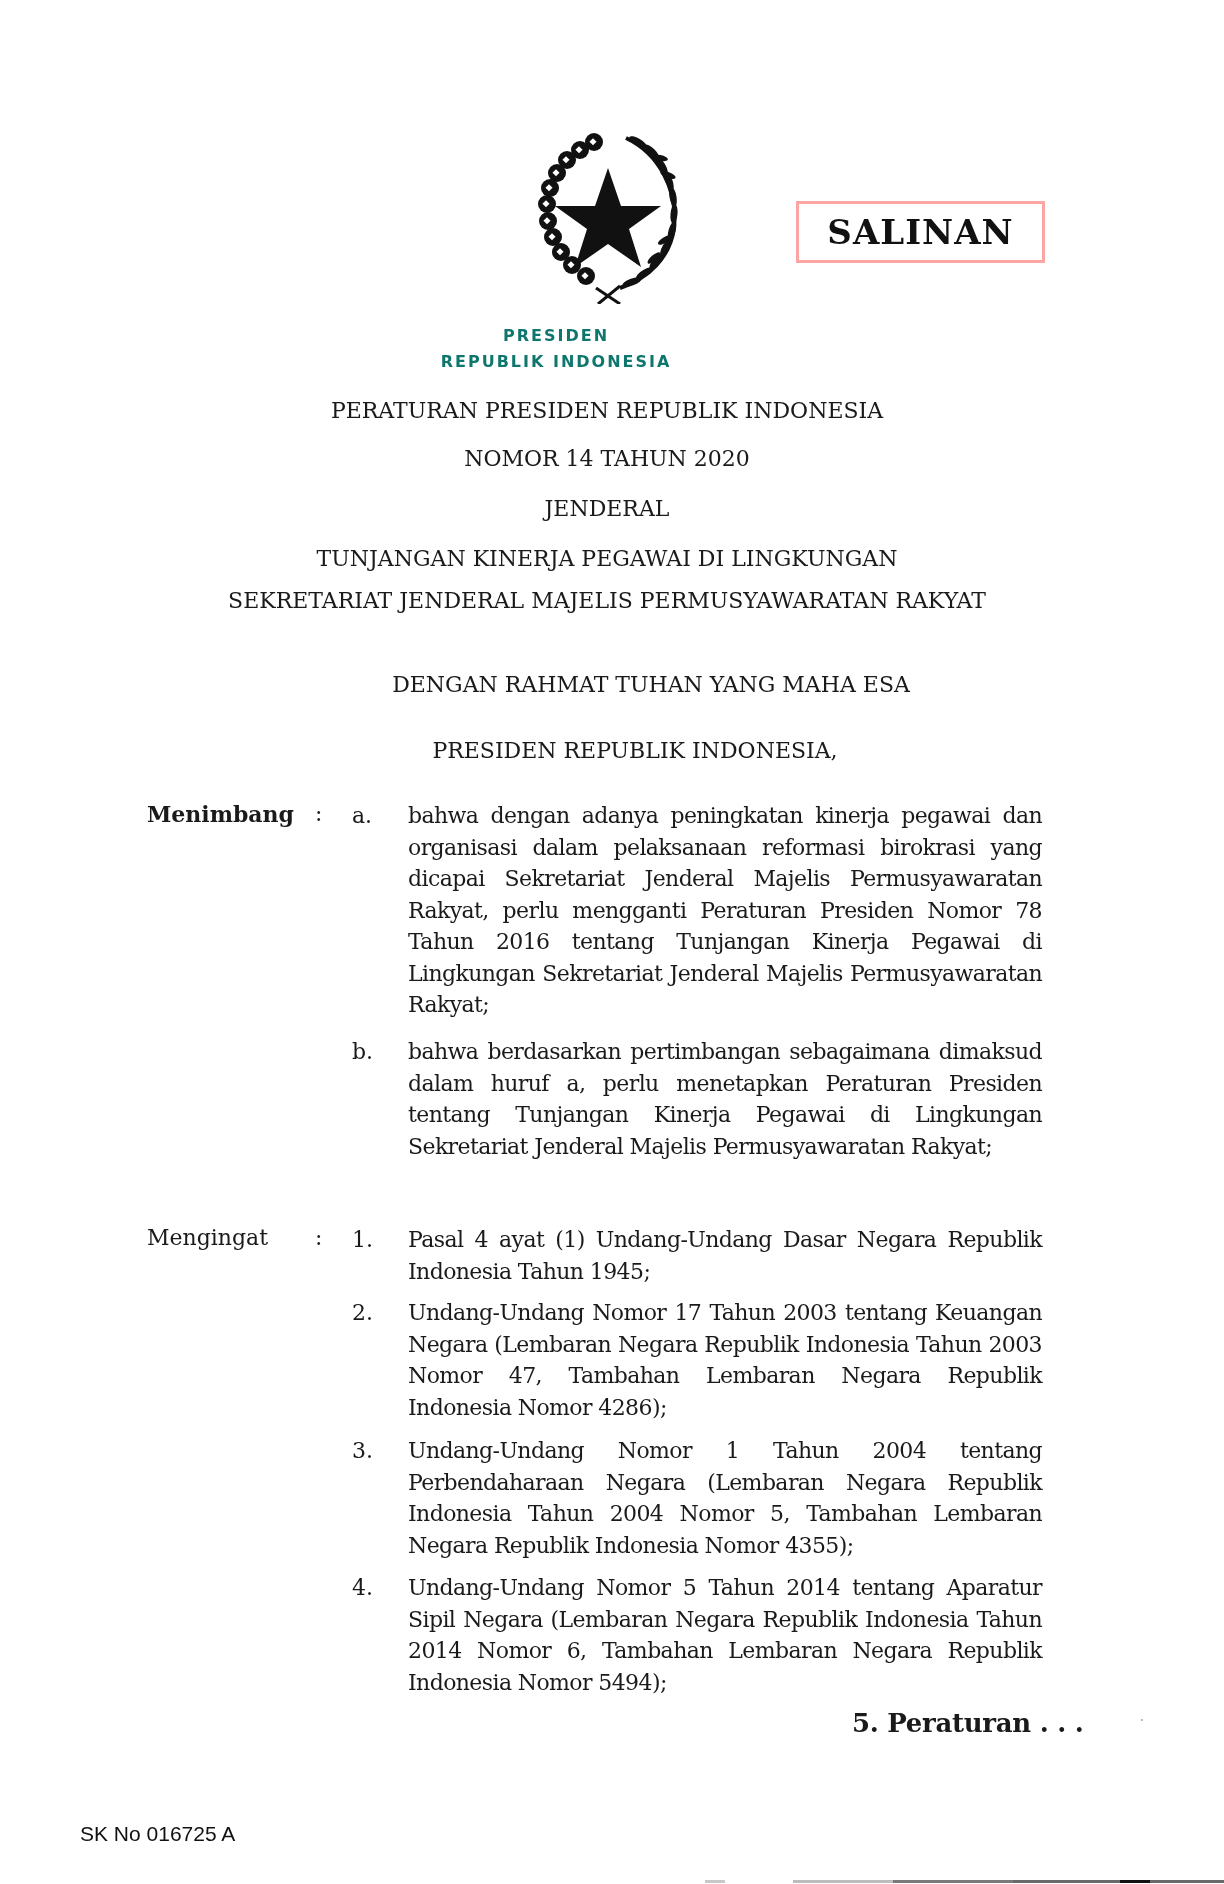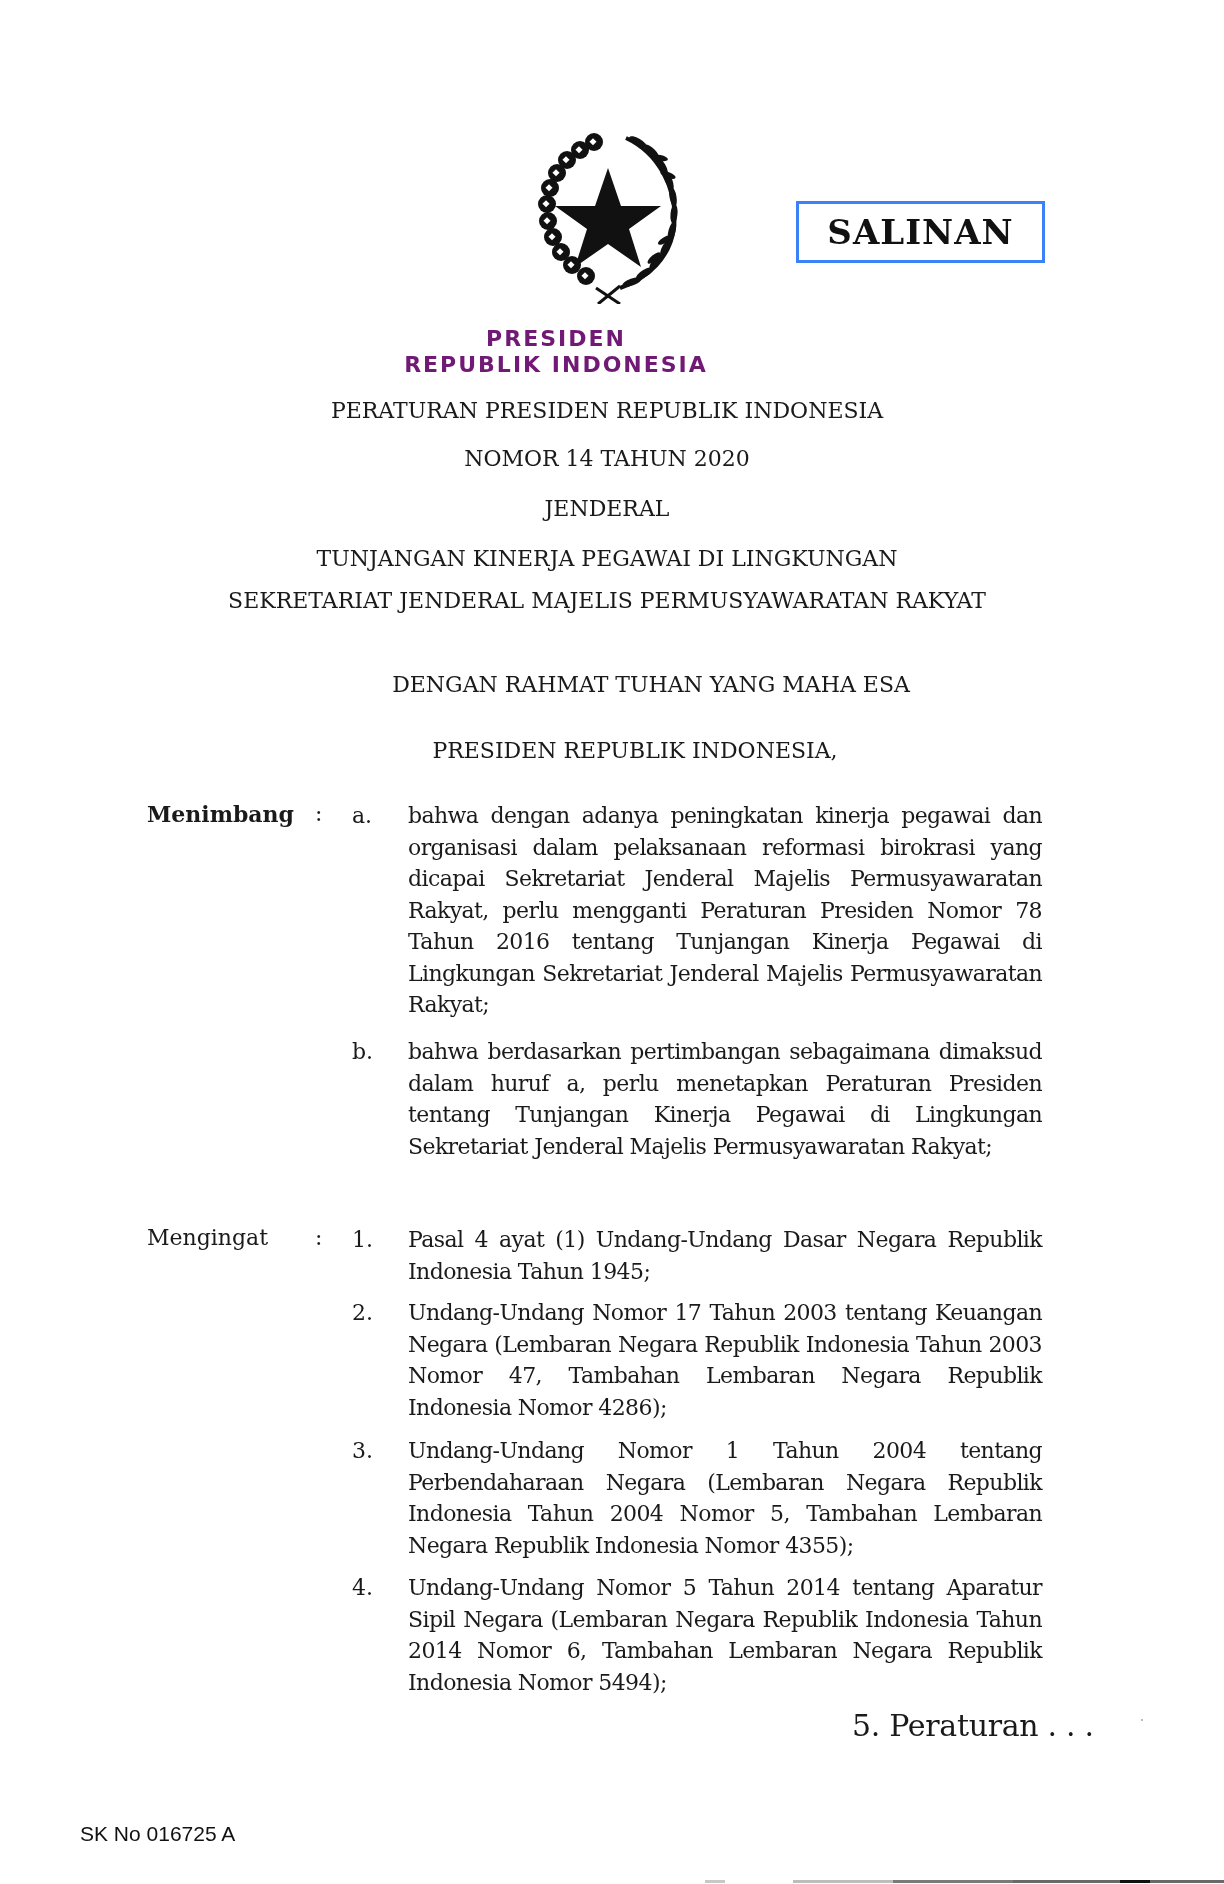--- a/index.html
+++ b/index.html
@@ -1,32 +1,32 @@
 <!DOCTYPE html>
 <html><head>
 <meta charset="utf-8">
 <style>
   html, body { margin:0; padding:0; background:#ffffff; }
   body { width:1224px; height:1884px; position:relative; overflow:hidden; color:#1a1a1a;
          font-family:"DejaVu Serif", serif; }
   .abs { position:absolute; }
   .emblem { left:528px; top:128px; width:164px; height:176px; }
-  .salinan-box { left:796px; top:201px; width:243px; height:56px; border:3px solid #3b82f6; box-sizing:content-box;
+  .salinan-box { left:796px; top:201px; width:243px; height:56px; border:3px solid #fca5a5; box-sizing:content-box;
                  display:flex; align-items:center; justify-content:center; }
   .salinan-text { font-family:"DejaVu Serif", serif; font-weight:bold; font-size:34px; letter-spacing:1px; color:#111; }
   .office { left:0; width:1112px; text-align:center; font-family:"DejaVu Sans", sans-serif; font-weight:bold;
-            font-size:22px; letter-spacing:2px; color:#701a75; }
+            font-size:16px; letter-spacing:2px; color:#0f766e; }
   .title-line { left:0; width:1214px; text-align:center; font-family:"DejaVu Serif", serif; font-size:22px;
                 color:#1a1a1a; white-space:nowrap; }
   .label { left:147px; font-size:22px; }
   .colon { left:315px; font-size:22px; }
   .item { left:352px; width:690px; font-size:22px; line-height:31.5px; }
   .item-marker { position:absolute; left:0; top:0; }
   .item-text { margin-left:56px; text-align:justify; text-align-last:left; letter-spacing:-0.6px; word-spacing:0; }
-  .next { left:852px; font-size:30px; letter-spacing:-0.3px; }
+  .next { left:852px; font-size:26px; letter-spacing:-0.3px;font-weight:bold; }
   .sk { left:80px; top:1822px; font-family:"Liberation Sans", sans-serif; font-size:21px; color:#111; }
   .bottom-line { top:1880px; height:3px; }
   .stray-dot { left:1141px; top:1719px; width:2px; height:2px; background:#bbb; }
 </style>
 </head>
 <body>
 
 <div class="abs emblem">
   <svg width="164" height="176" viewBox="0 0 164 176">
 

